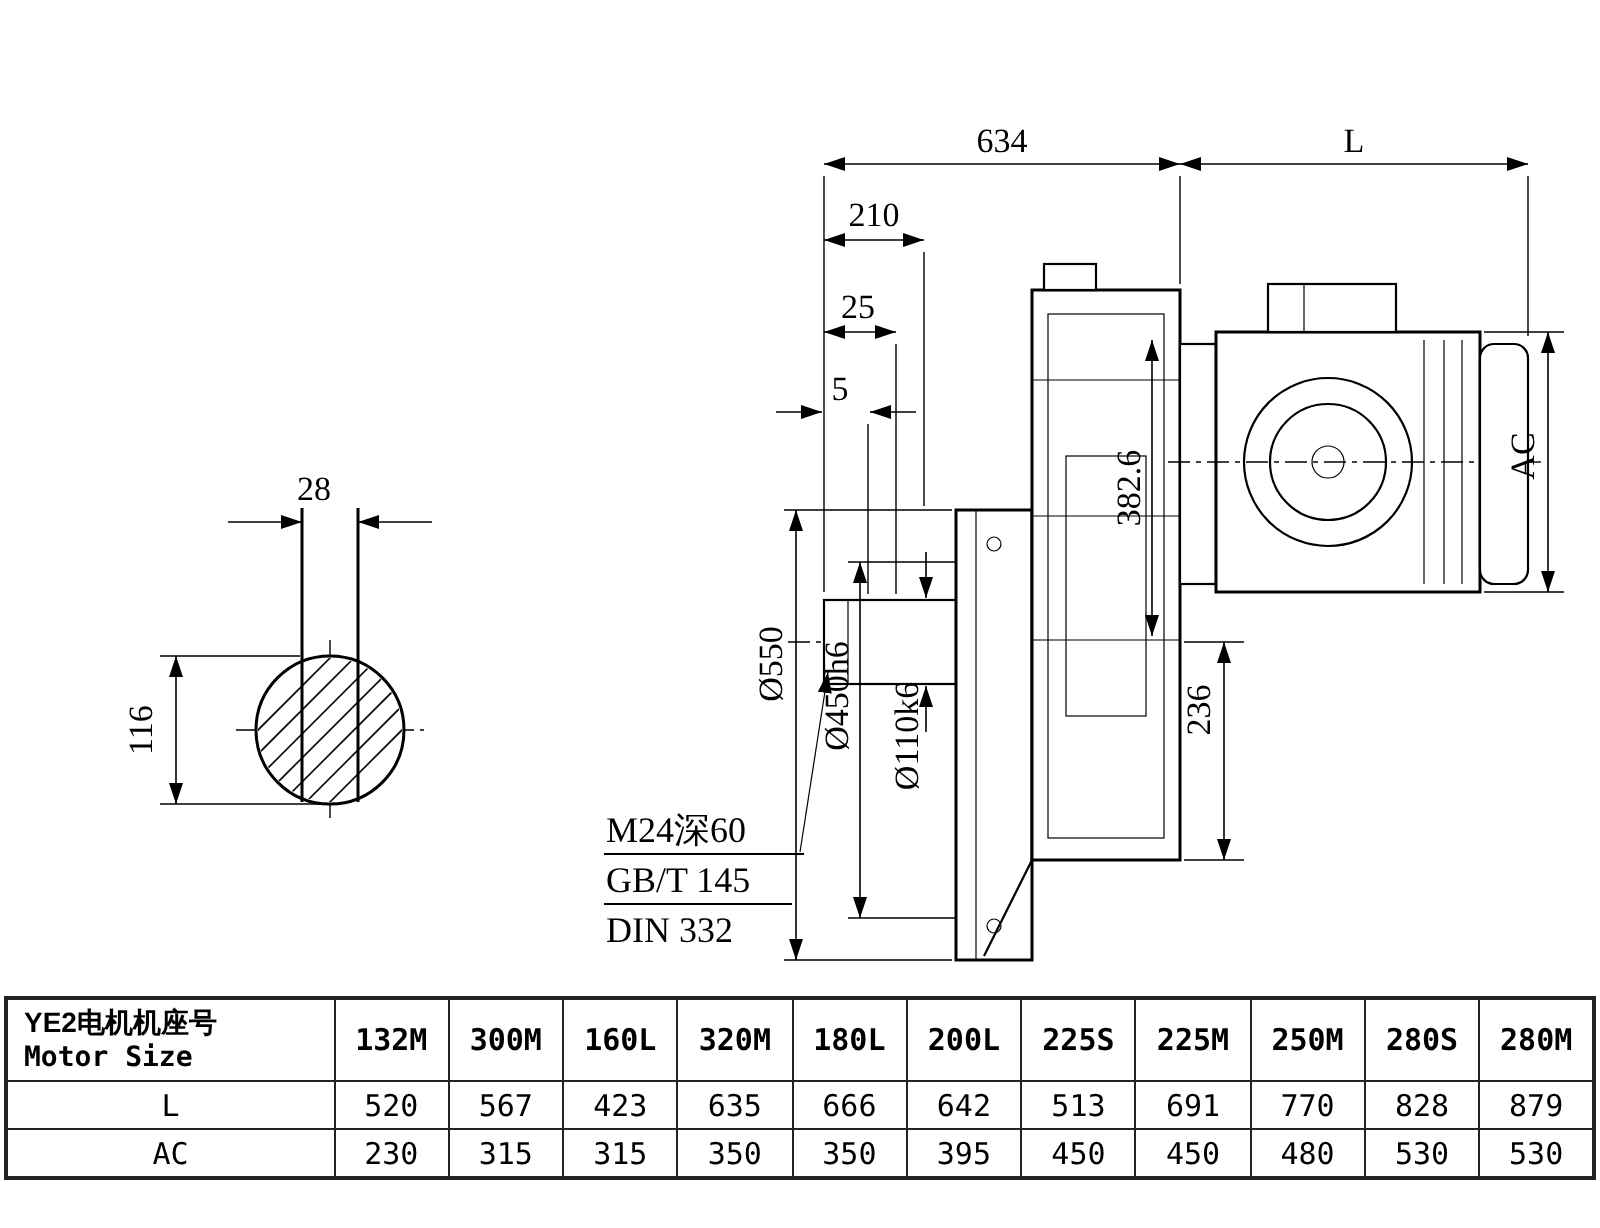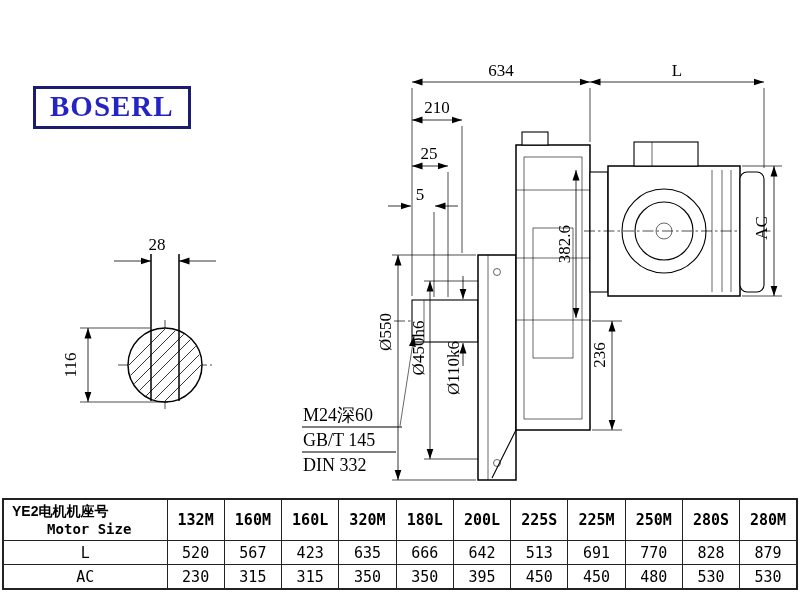--- a/index.html
+++ b/index.html
@@ -17,21 +17,21 @@
   svg .cl{stroke:#000;stroke-width:0.7;stroke-dasharray:11 3 2.5 3;}
   svg .hl{stroke:#000;stroke-width:0.8;}
   svg text.dtxt{font-family:"Liberation Serif",serif;font-size:17px;fill:#000;stroke:none;}
   svg text.ntxt{font-family:"Liberation Serif",serif;font-size:18px;fill:#000;stroke:none;}
   table.size-table{position:absolute;left:2px;top:498px;width:796px;border-collapse:collapse;
         table-layout:fixed;border:2px solid #222;font-family:"DejaVu Sans Mono",monospace;}
   table.size-table th,table.size-table td{border:1px solid #222;text-align:center;padding:0;}
   table.size-table th{height:40px;font-size:15px;font-weight:bold;margin-left:28px;}
   table.size-table td{height:23px;font-size:15px;font-weight:normal;}
   th.label-col .cn{font-family:"Liberation Sans",sans-serif;font-size:14px;font-weight:bold;text-align:left;padding-left:8px;}
-  th.label-col .en{font-family:"DejaVu Sans Mono",monospace;font-size:14px;font-weight:bold;text-align:center;padding-left:8px;}
+  th.label-col .en{font-family:"DejaVu Sans Mono",monospace;font-size:14px;font-weight:bold;text-align:left;padding-left:8px;}
 </style>
 </head>
 <body>
 
 <div id="page">
 
   <svg class="drawing" width="800" height="500" viewBox="0 0 800 500">
     <defs>
       <marker id="arr" viewBox="0 0 11 8" markerUnits="userSpaceOnUse" markerWidth="11" markerHeight="8" refX="10.5" refY="4" orient="auto-start-reverse">
         <path d="M0,0.5 L10.5,4 L0,7.5 Z" fill="#000"></path>
@@ -170,21 +170,20 @@
     <g>
       <line class="thin" x1="400" y1="426" x2="414" y2="336" marker-end="url(#arr)"></line>
       <text class="ntxt" x="303" y="421">M24深60</text>
       <line class="mid" x1="302" y1="427" x2="402" y2="427"></line>
       <text class="ntxt" x="303" y="446">GB/T 145</text>
       <line class="mid" x1="302" y1="452" x2="396" y2="452"></line>
       <text class="ntxt" x="303" y="471">DIN 332</text>
     </g>
   </svg>
 
-  <div class="logo">BOSERL</div>
 
   <table class="size-table">
     <colgroup>
       <col style="width:164px">
       <col>
         <col>
         <col>
         <col>
         <col>
         <col>
@@ -194,21 +193,21 @@
         <col>
         <col>
     </colgroup>
     <thead>
       <tr>
         <th class="label-col">
           <div class="cn">YE2电机机座号</div>
           <div class="en">Motor Size</div>
         </th>
         <th>132M</th>
-        <th>160M</th>
+        <th>300M</th>
         <th>160L</th>
         <th>320M</th>
         <th>180L</th>
         <th>200L</th>
         <th>225S</th>
         <th>225M</th>
         <th>250M</th>
         <th>280S</th>
         <th>280M</th>
       </tr>

